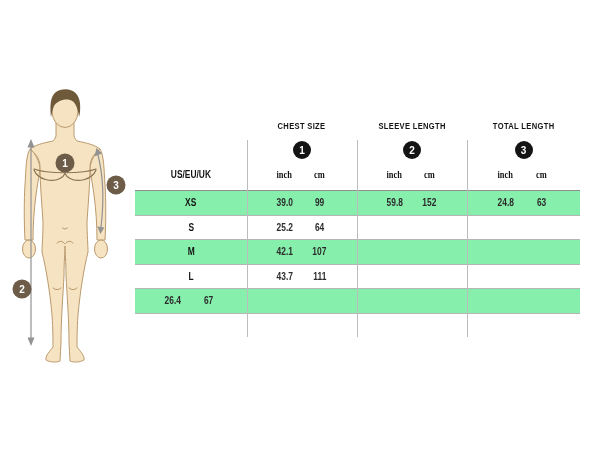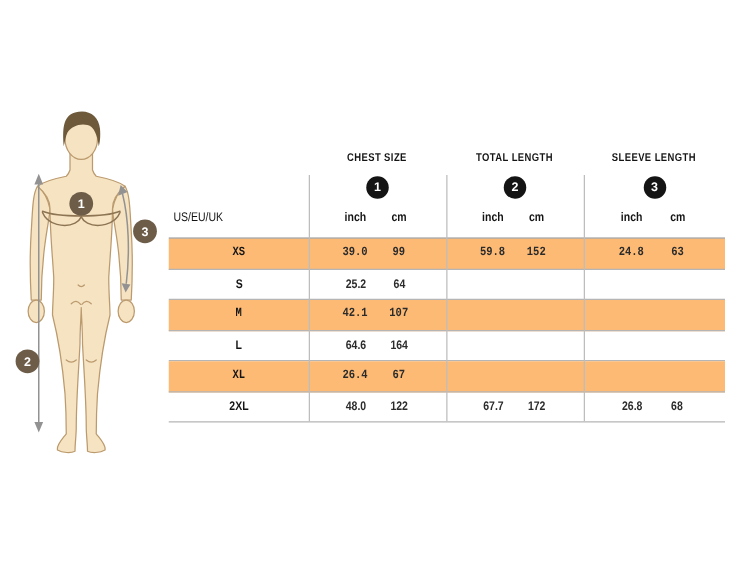--- a/index.html
+++ b/index.html
@@ -15,28 +15,28 @@
   .grid{display:grid;grid-template-columns:112px 110px 110px 113px;}
   .titles-row{height:16px;}
   .title-cell{display:flex;align-items:center;justify-content:center;
               font-size:9px;font-weight:700;letter-spacing:.4px;color:#141414;}
   .badges-row{height:29px;padding:0;}
   .badge-cell{display:flex;align-items:center;justify-content:center;padding-top:3px;}
   .tbadge{width:18px;height:18px;border-radius:50%;background:#141414;color:#fff;
           display:flex;align-items:center;justify-content:center;
           font-size:10px;font-weight:700;}
   .units-row{height:27px;}
-  .unit-cell{display:grid;grid-template-columns:1fr 1fr;align-items:center;padding:0 20px 4px 20px;}
+  .unit-cell{display:grid;grid-template-columns:1fr 1fr;align-items:center;padding:0 20px 4px 20px;font-family:Liberation Serif, serif;}
   .unit-cell span{justify-self:center;font-size:10px;font-weight:700;color:#141414;}
-  .rowhdr-cell{display:flex;align-items:center;justify-content:flex-start;padding-bottom:4px;
-               font-size:10px;font-weight:400;color:#141414;}
+  .rowhdr-cell{display:flex;align-items:center;justify-content:center;padding-bottom:4px;
+               font-size:10px;font-weight:700;color:#141414;}
 
   .rows{border-top:1px solid #8f8f8f;}
   .data-row{height:24.5px;box-sizing:border-box;border-bottom:1px solid #b5b5b5;}
-  .data-row.alt{background:#fdba74;font-family:Liberation Mono, monospace;}
+  .data-row.alt{background:#86efac;}
   .size-cell{display:flex;align-items:center;justify-content:center;
              font-size:10px;font-weight:700;color:#141414;}
   .pair-cell{display:grid;grid-template-columns:1fr 1fr;align-items:center;padding:0 20px;}
   .pair-cell span{justify-self:center;font-size:10px;font-weight:700;color:#2b2b2b;}
 
   
   .vline{position:absolute;top:140px;height:197px;width:1px;background:#bdbdbd;}
   .vline.v1{left:247px;} .vline.v2{left:357px;} .vline.v3{left:467px;}
 
   
@@ -124,24 +124,24 @@
   </div>
 
   <div class="size-table">
 
     <div class="grid titles-row">
       <div class="title-cell"></div>
       <div class="title-cell">
           <span class="t">CHEST SIZE</span>
         </div>
       <div class="title-cell">
+          <span class="t">SLEEVE LENGTH</span>
+        </div>
+      <div class="title-cell">
           <span class="t">TOTAL LENGTH</span>
-        </div>
-      <div class="title-cell">
-          <span class="t">SLEEVE LENGTH</span>
         </div>
     </div>
 
     <div class="grid badges-row">
       <div class="badge-cell"></div>
       <div class="badge-cell">
         <div class="tbadge">1</div>
       </div>
       <div class="badge-cell">
         <div class="tbadge">2</div>
@@ -207,52 +207,32 @@
             <span class="t">42.1</span>
             <span class="t">107</span>
           </div>
       </div>
 
       <div class="grid data-row">
         <div class="size-cell">
             <span class="t">L</span>
           </div>
         <div class="pair-cell">
-            <span class="t">64.6</span>
-            <span class="t">164</span>
+            <span class="t">43.7</span>
+            <span class="t">111</span>
           </div>
       </div>
 
       <div class="grid data-row alt">
-        <div class="size-cell">
-            <span class="t">XL</span>
-          </div>
         <div class="pair-cell">
             <span class="t">26.4</span>
             <span class="t">67</span>
           </div>
       </div>
 
-      <div class="grid data-row">
-        <div class="size-cell">
-            <span class="t">2XL</span>
-          </div>
-        <div class="pair-cell">
-            <span class="t">48.0</span>
-            <span class="t">122</span>
-          </div>
-        <div class="pair-cell">
-            <span class="t">67.7</span>
-            <span class="t">172</span>
-          </div>
-        <div class="pair-cell">
-            <span class="t">26.8</span>
-            <span class="t">68</span>
-          </div>
-      </div>
 
     </div>
   </div>
 
   <div class="vline v1"></div>
   <div class="vline v2"></div>
   <div class="vline v3"></div>
 
 </div>
 

